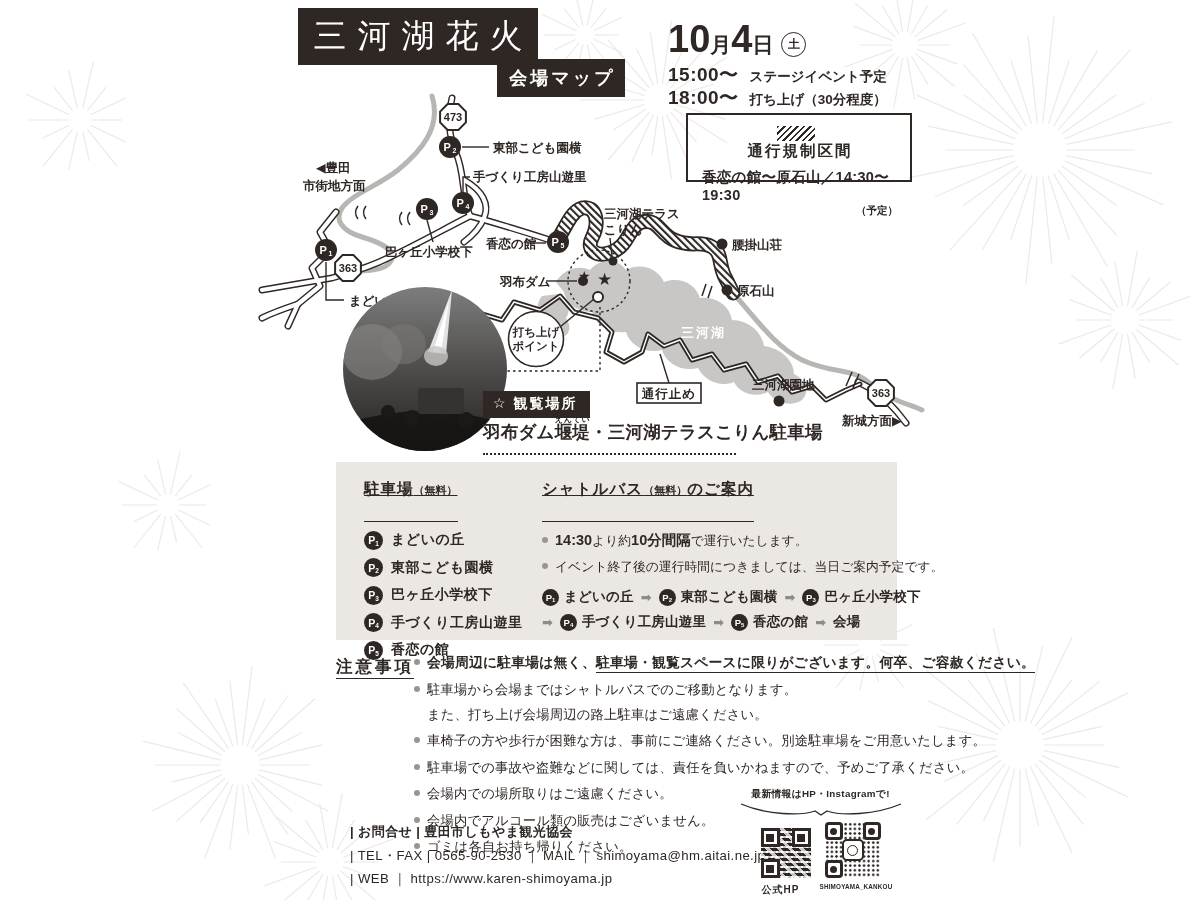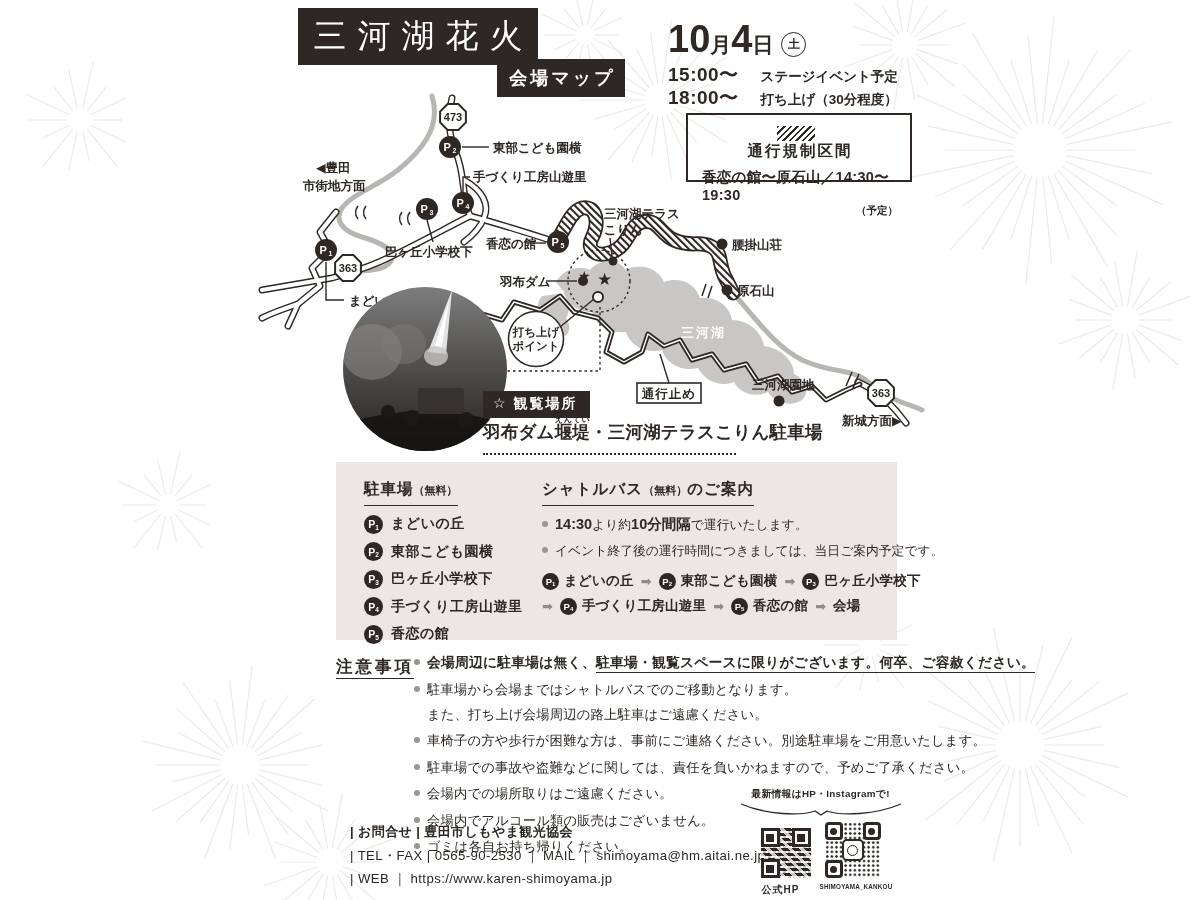--- a/index.html
+++ b/index.html
@@ -18,21 +18,21 @@
   .title-box span{color:#fff;font-family:"DejaVu Serif","Liberation Serif",serif;font-size:33px;letter-spacing:11px;padding-left:11px;}
   .subtitle-box{left:497px;top:59px;width:128px;height:38px;background:#2e2724;display:flex;align-items:center;justify-content:center;}
   .subtitle-box span{color:#fff;font-size:18px;font-weight:700;letter-spacing:3px;padding-left:3px;}
   .date-block{left:668px;top:18px;white-space:nowrap;}
   .date-big{font-size:38px;font-weight:700;letter-spacing:0;}
   .date-small{font-size:21px;font-weight:700;}
   .dow-circle{display:inline-flex;width:23px;height:23px;border:1.6px solid #2e2724;border-radius:50%;
     align-items:center;justify-content:center;font-size:12px;font-weight:700;margin-left:8px;vertical-align:4px;}
   .sched{left:668px;white-space:nowrap;}
   .sched .t{font-size:19px;font-weight:700;letter-spacing:.5px;}
-  .sched .l{font-size:13.5px;font-weight:700;margin-left:22px;}
+  .sched .l{font-size:13.5px;font-weight:700;margin-left:11px;}
   .restrict-box{left:686px;top:113px;width:226px;height:69px;border:2px solid #2e2724;padding:11px 12px 0 14px;box-sizing:border-box;}
   .restrict-row{display:flex;align-items:center;flex-direction:column;}
   .hatch-swatch{width:38px;height:15px;margin-right:9px;
     background:repeating-linear-gradient(135deg,#2e2724 0 1.8px,#fff 1.8px 4.6px);}
   .restrict-title{font-size:15.5px;font-weight:700;letter-spacing:2px;}
   .restrict-detail{font-size:14.5px;font-weight:700;margin-top:6px;letter-spacing:.3px;}
   .restrict-note{font-size:10.5px;font-weight:700;text-align:right;margin-top:1px;}
   
   #map-svg{position:absolute;inset:0;width:1200px;height:900px;z-index:1;}
   #map-svg text{font-family:"Liberation Sans","DejaVu Sans",sans-serif;font-weight:700;fill:#2e2724;}
@@ -48,21 +48,21 @@
     padding:4px 12px 5px 10px;letter-spacing:2px;white-space:nowrap;}
   .view-badge .star{margin-right:6px;}
   .view-name{left:483px;top:415px;font-size:17.5px;font-weight:700;white-space:nowrap;letter-spacing:.2px;}
   .view-name rt{font-size:8px;font-weight:700;}
   .view-dots{left:483px;top:453px;width:253px;border-top:2.4px dotted #2e2724;}
   
   .panel{left:336px;top:462px;width:561px;height:178px;background:#ebe8e4;box-sizing:border-box;
     padding:17px 24px 0 28px;display:flex;}
   .pcol{width:178px;flex:none;}
   .scol{flex:1;}
-  .phead{display:inline-block;border-bottom:1.6px solid #2e2724;padding-bottom:5px;white-space:nowrap;}
+  .phead{display:inline-block;border-bottom:1.6px solid #2e2724;padding-bottom:21px;white-space:nowrap;text-decoration:underline;}
   .phead .h{font-size:15.5px;font-weight:700;letter-spacing:1px;}
   .phead .f{font-size:11px;font-weight:700;}
   .prow{margin-top:8.5px;display:flex;align-items:center;}
   .pb{width:19px;height:19px;border-radius:50%;background:#2e2724;color:#fff;flex:none;
     display:inline-flex;align-items:center;justify-content:center;font-weight:700;}
   .pb .pl{font-size:10.5px;}
   .pb small{font-size:6.5px;align-self:flex-end;margin-bottom:3px;}
   .prow b{font-size:14px;margin-left:8px;letter-spacing:.5px;white-space:nowrap;}
   .sbul{margin-top:9px;font-size:12.8px;white-space:nowrap;}
   .sbul::before{content:"";display:inline-block;width:6px;height:6px;border-radius:50%;background:#9a968f;margin-right:7px;vertical-align:2px;}

